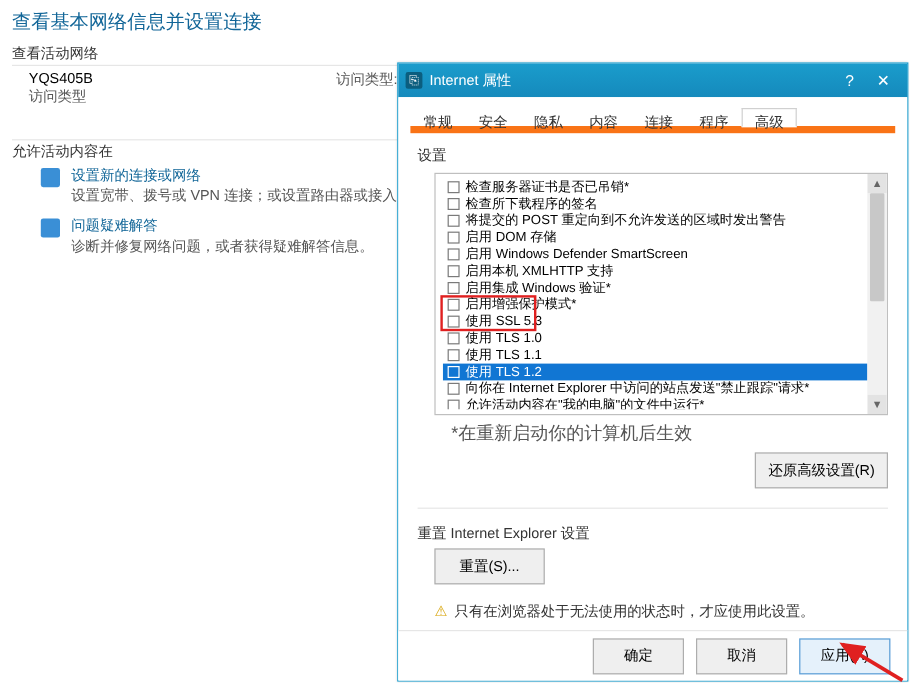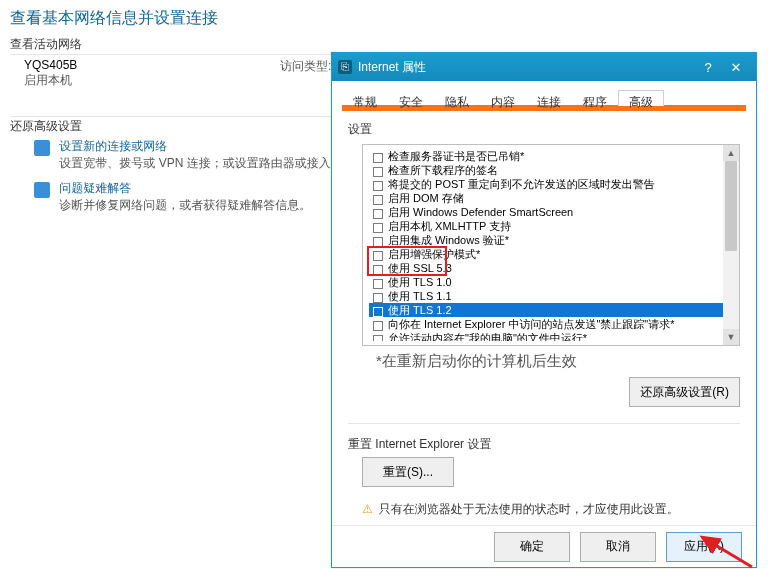--- a/index.html
+++ b/index.html
@@ -112,21 +112,21 @@
     display:flex; flex-direction:column;
   }
   .scroll .arrow { height:16px; background:#e3e3e3; display:flex; align-items:center; justify-content:center; font-size:9px; color:#666;}
   .scroll .track { flex:1; background:#f1f1f1; position:relative; }
   .scroll .thumb { position:absolute; left:2px; right:2px; top:0; height:90px; background:#c8c8c8; border-radius:1px;}
   .items {
     position:absolute; left:6px; right:16px; top:4px; bottom:4px;
     overflow:hidden;
   }
   .li {
-    display:flex; align-items:flex-end;
+    display:flex; align-items:center;
     height:14px; line-height:14px;
     font-size:11px; color:#000;
     padding-left:4px;
     white-space:nowrap;
   }
   .li .cb {
     width:10px; height:10px; border:1px solid #7a7a7a; margin-right:5px;
     display:inline-block;
   }
   .li.selected { background:#1176d3; color:#fff; }
@@ -171,25 +171,25 @@
   }
 </style>
 </head>
 <body>
 
 <div class="bg">查看基本网络信息并设置连接</div>
 <div class="bg-sub section-label" style="top:36px;">查看活动网络</div>
 <hr class="divider">
 <div style="position:absolute; left:24px; top:58px;">
   <div class="netname">YQS405B</div>
-  <div class="netdesc">启用本机</div>
+  <div class="netdesc">访问类型</div>
 </div>
 <div class="access-row">访问类型:</div>
 <hr class="divider2">
-<div class="change-title">还原高级设置</div>
+<div class="change-title">允许活动内容在</div>
 
 <div class="item1">
   <span class="item-icon blue"></span>
   <span style="display:inline-block; vertical-align:top;">
     <div class="item-title link">设置新的连接或网络</div>
     <div class="item-desc">设置宽带、拨号或 VPN 连接；或设置路由器或接入点。</div>
   </span>
 </div>
 <div class="item2">
   <span class="item-icon plug"></span>

